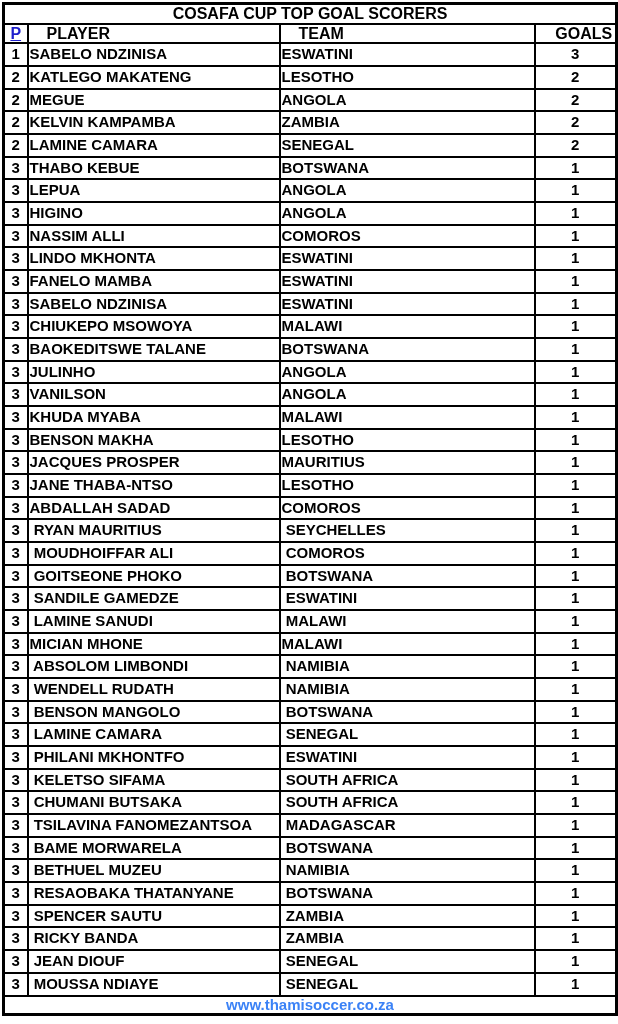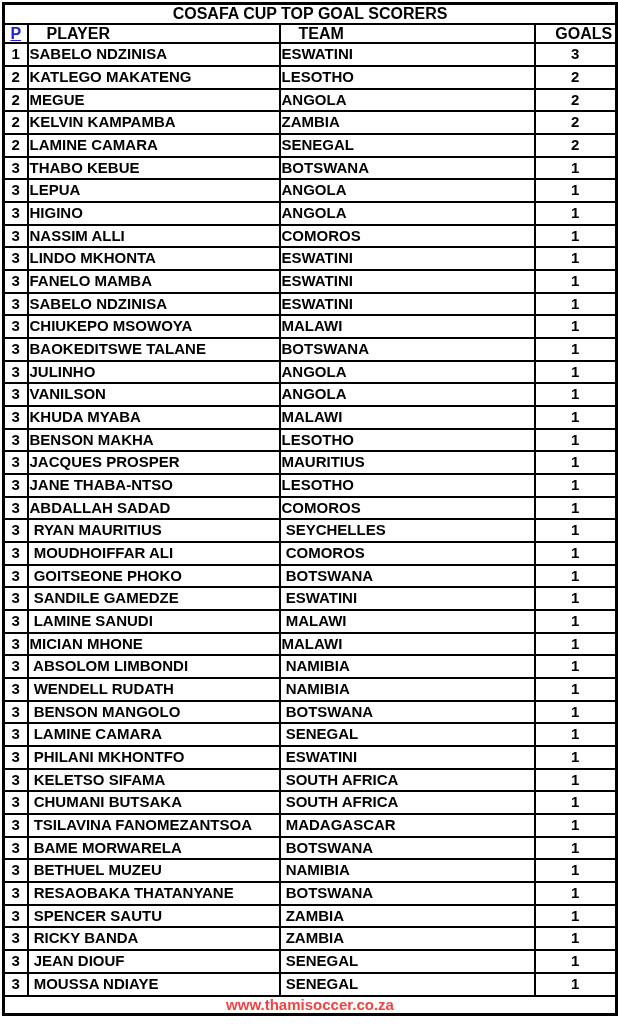--- a/index.html
+++ b/index.html
@@ -50,21 +50,21 @@
   th.col-goals { text-align: center; }
   td.cell-pos { text-align: center; padding: 0; }
   td.cell-goals { text-align: center; }
   .p-link {
     color: #1f1fcc;
     text-decoration: underline;
     cursor: pointer;
   }
   .footer-cell { text-align: center; }
   .footer-link {
-    color: #ef4444;
+    color: #3b82f6;
     text-decoration: none;
     font-size: 15px;
     cursor: pointer;
   }
 </style>
 </head>
 <body>
 
 <div class="page">
   <table class="scorers">

